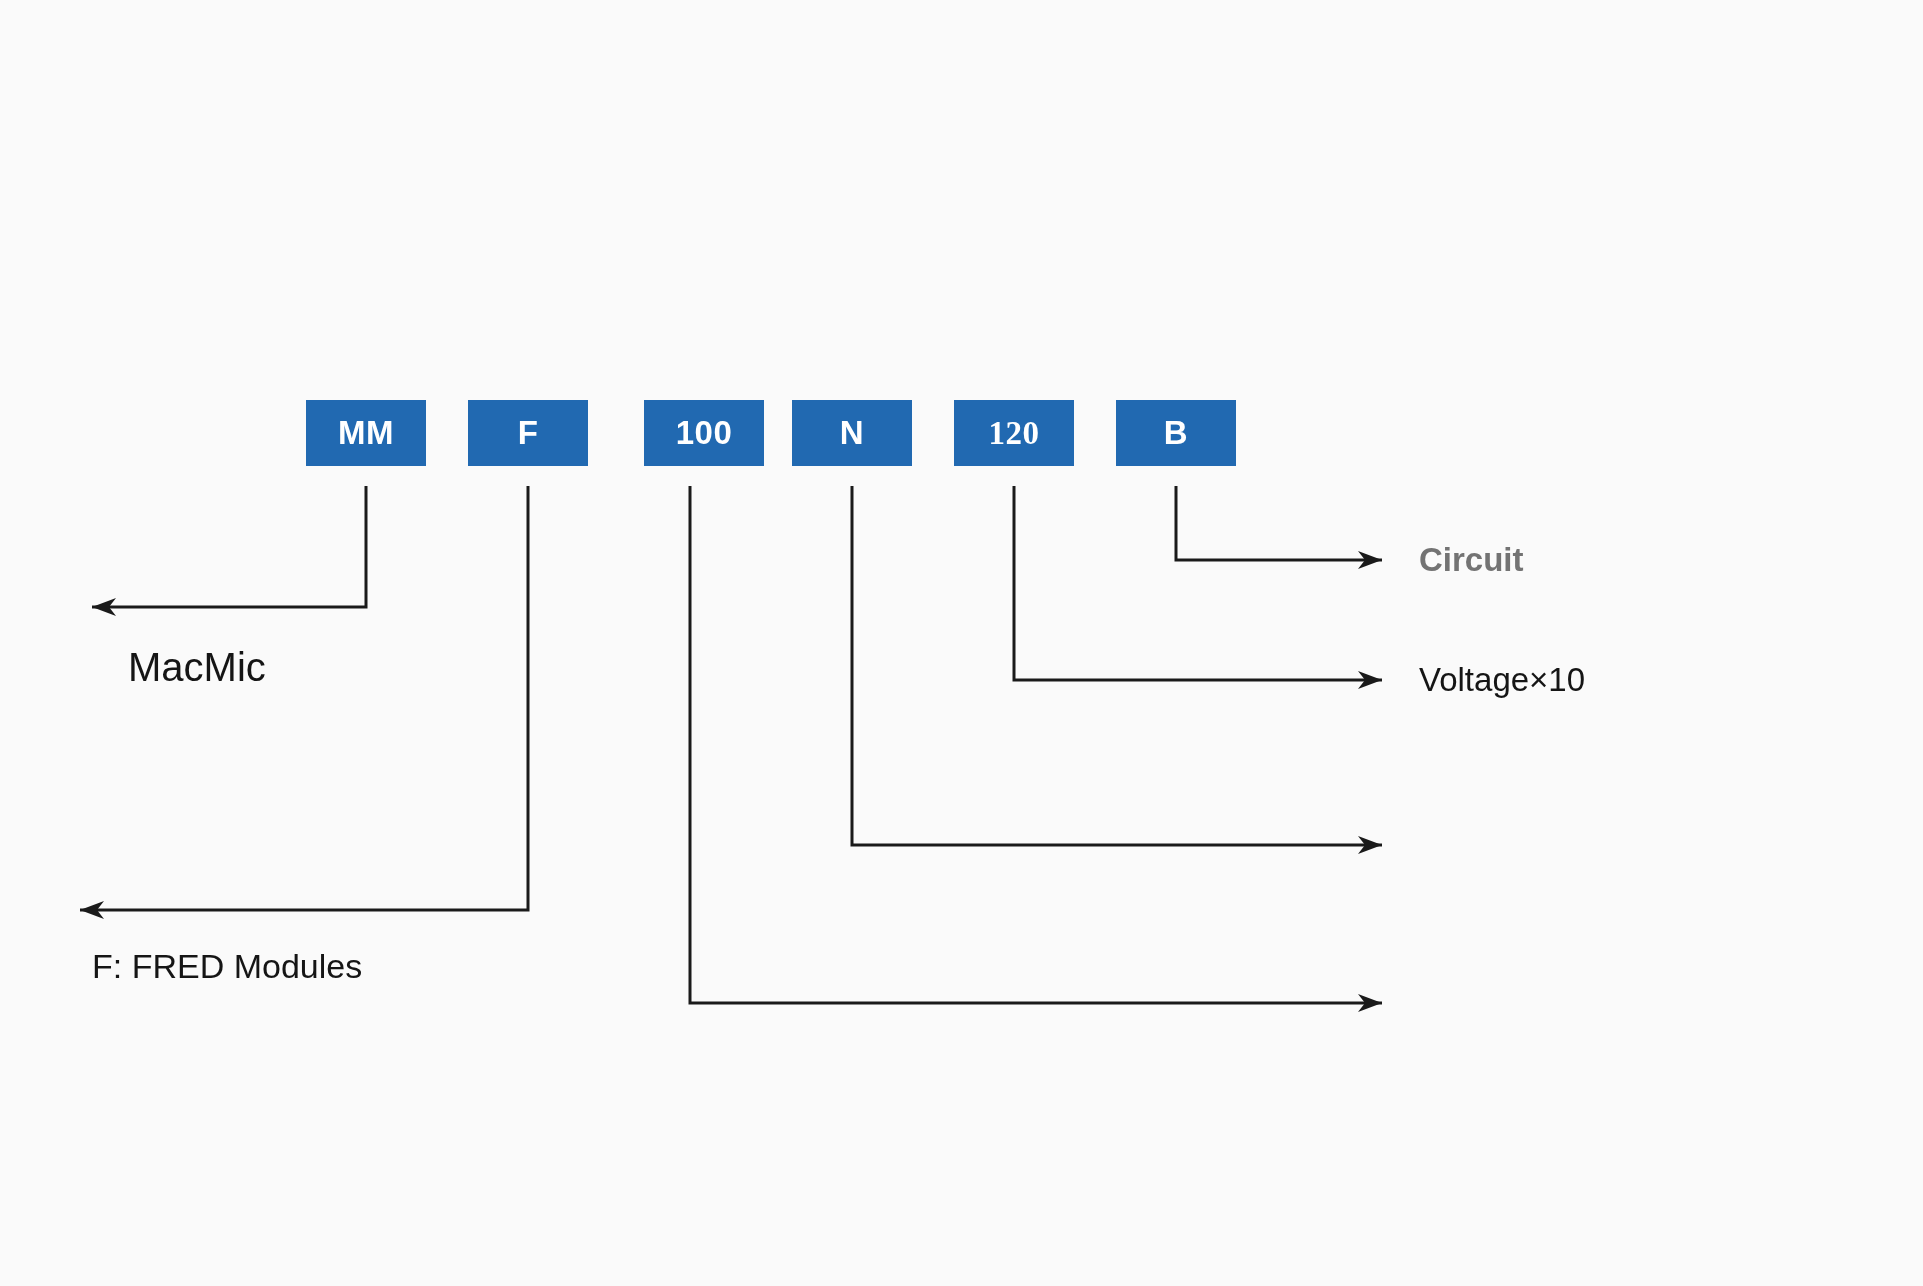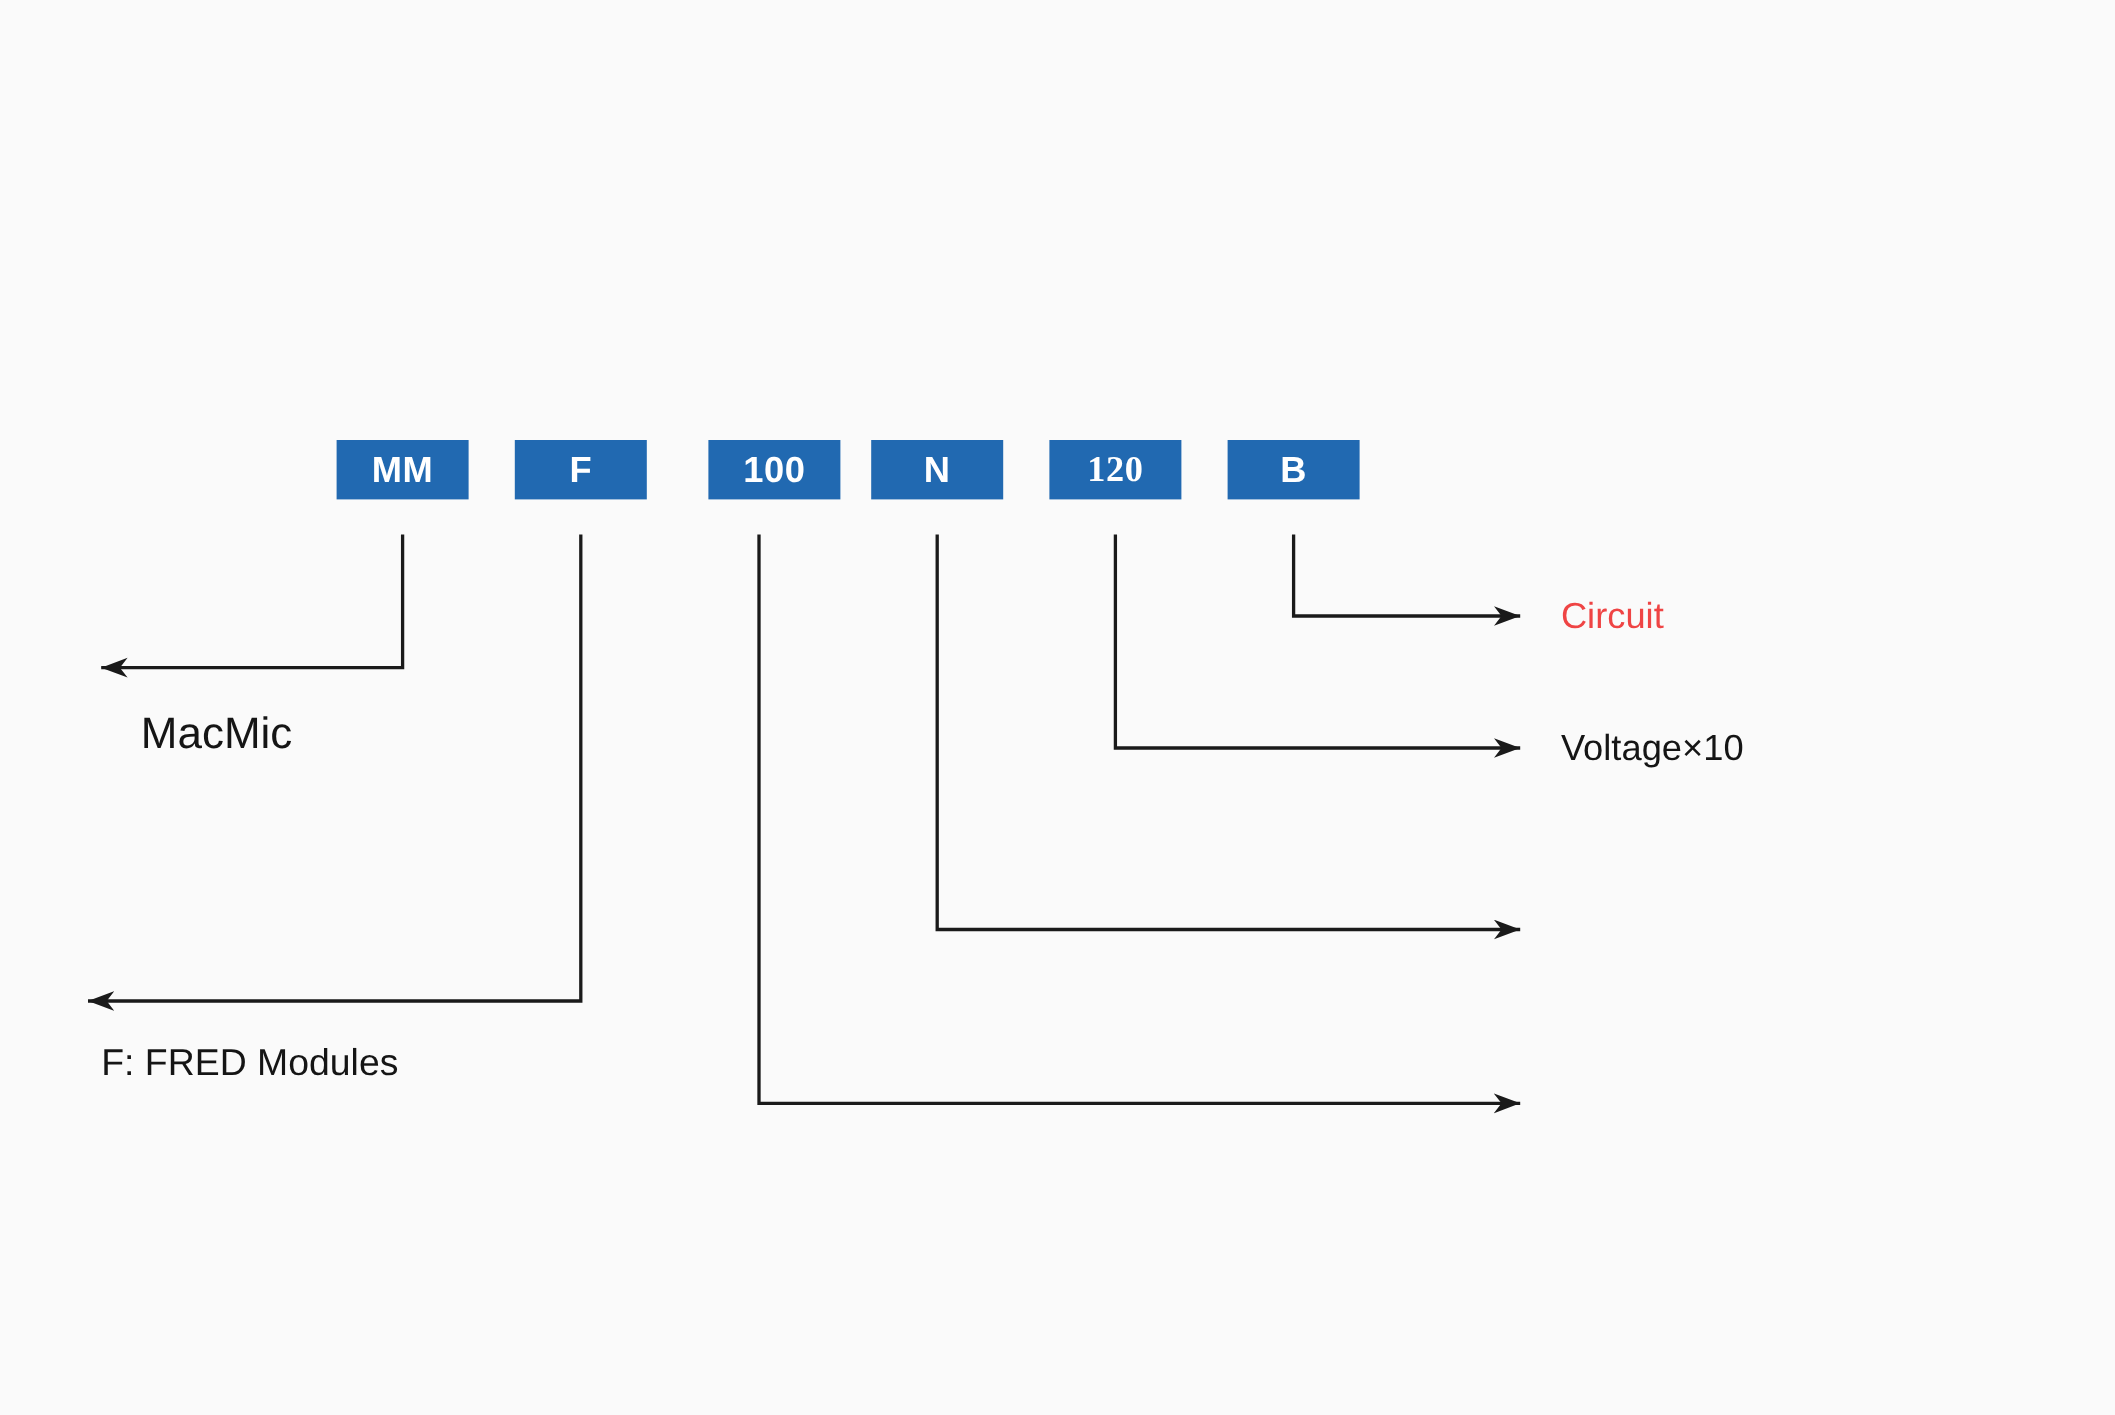--- a/index.html
+++ b/index.html
@@ -22,21 +22,21 @@
   svg.connectors path.connector{
     fill:none;
     stroke:var(--line);
     stroke-width:3;
   }
   svg.connectors .arrowhead-fill{fill:var(--line);}
   .seg{
     position:absolute;
     top:400px;
     width:120px;
-    height:54px;
+    height:66px;
     background:var(--accent);
     color:var(--seg-text);
     display:flex;
     align-items:center;
     justify-content:center;
     font-weight:bold;
     font-size:33px;
     letter-spacing:0.5px;
   }
   .seg-mm{left:306px;}
@@ -45,21 +45,21 @@
   .seg-n{left:792px;}
   .seg-120{left:954px;font-family:Liberation Serif, serif;}
   .seg-b{left:1116px;}
   .callout{
     position:absolute;
     font-size:33px;
     line-height:44px;
     color:#151515;
     white-space:nowrap;
   }
-  .callout .title-bold{font-weight:normal;color:#ef4444;}
+  .callout .title-bold{font-weight:bold;color:#737373;}
   .callout-right{left:1419px;}
   .co-circuit{top:538px;}
   .co-voltage{top:658px;}
   .co-package{top:823px;}
   .co-current{top:981px;}
   .co-macmic{left:108px;top:645px;font-size:40px;margin-left:20px;}
   .co-fred{left:92px;top:944px;font-size:34px;}
   sub.ic-sub{
     font-size:22px;
     vertical-align:baseline;

